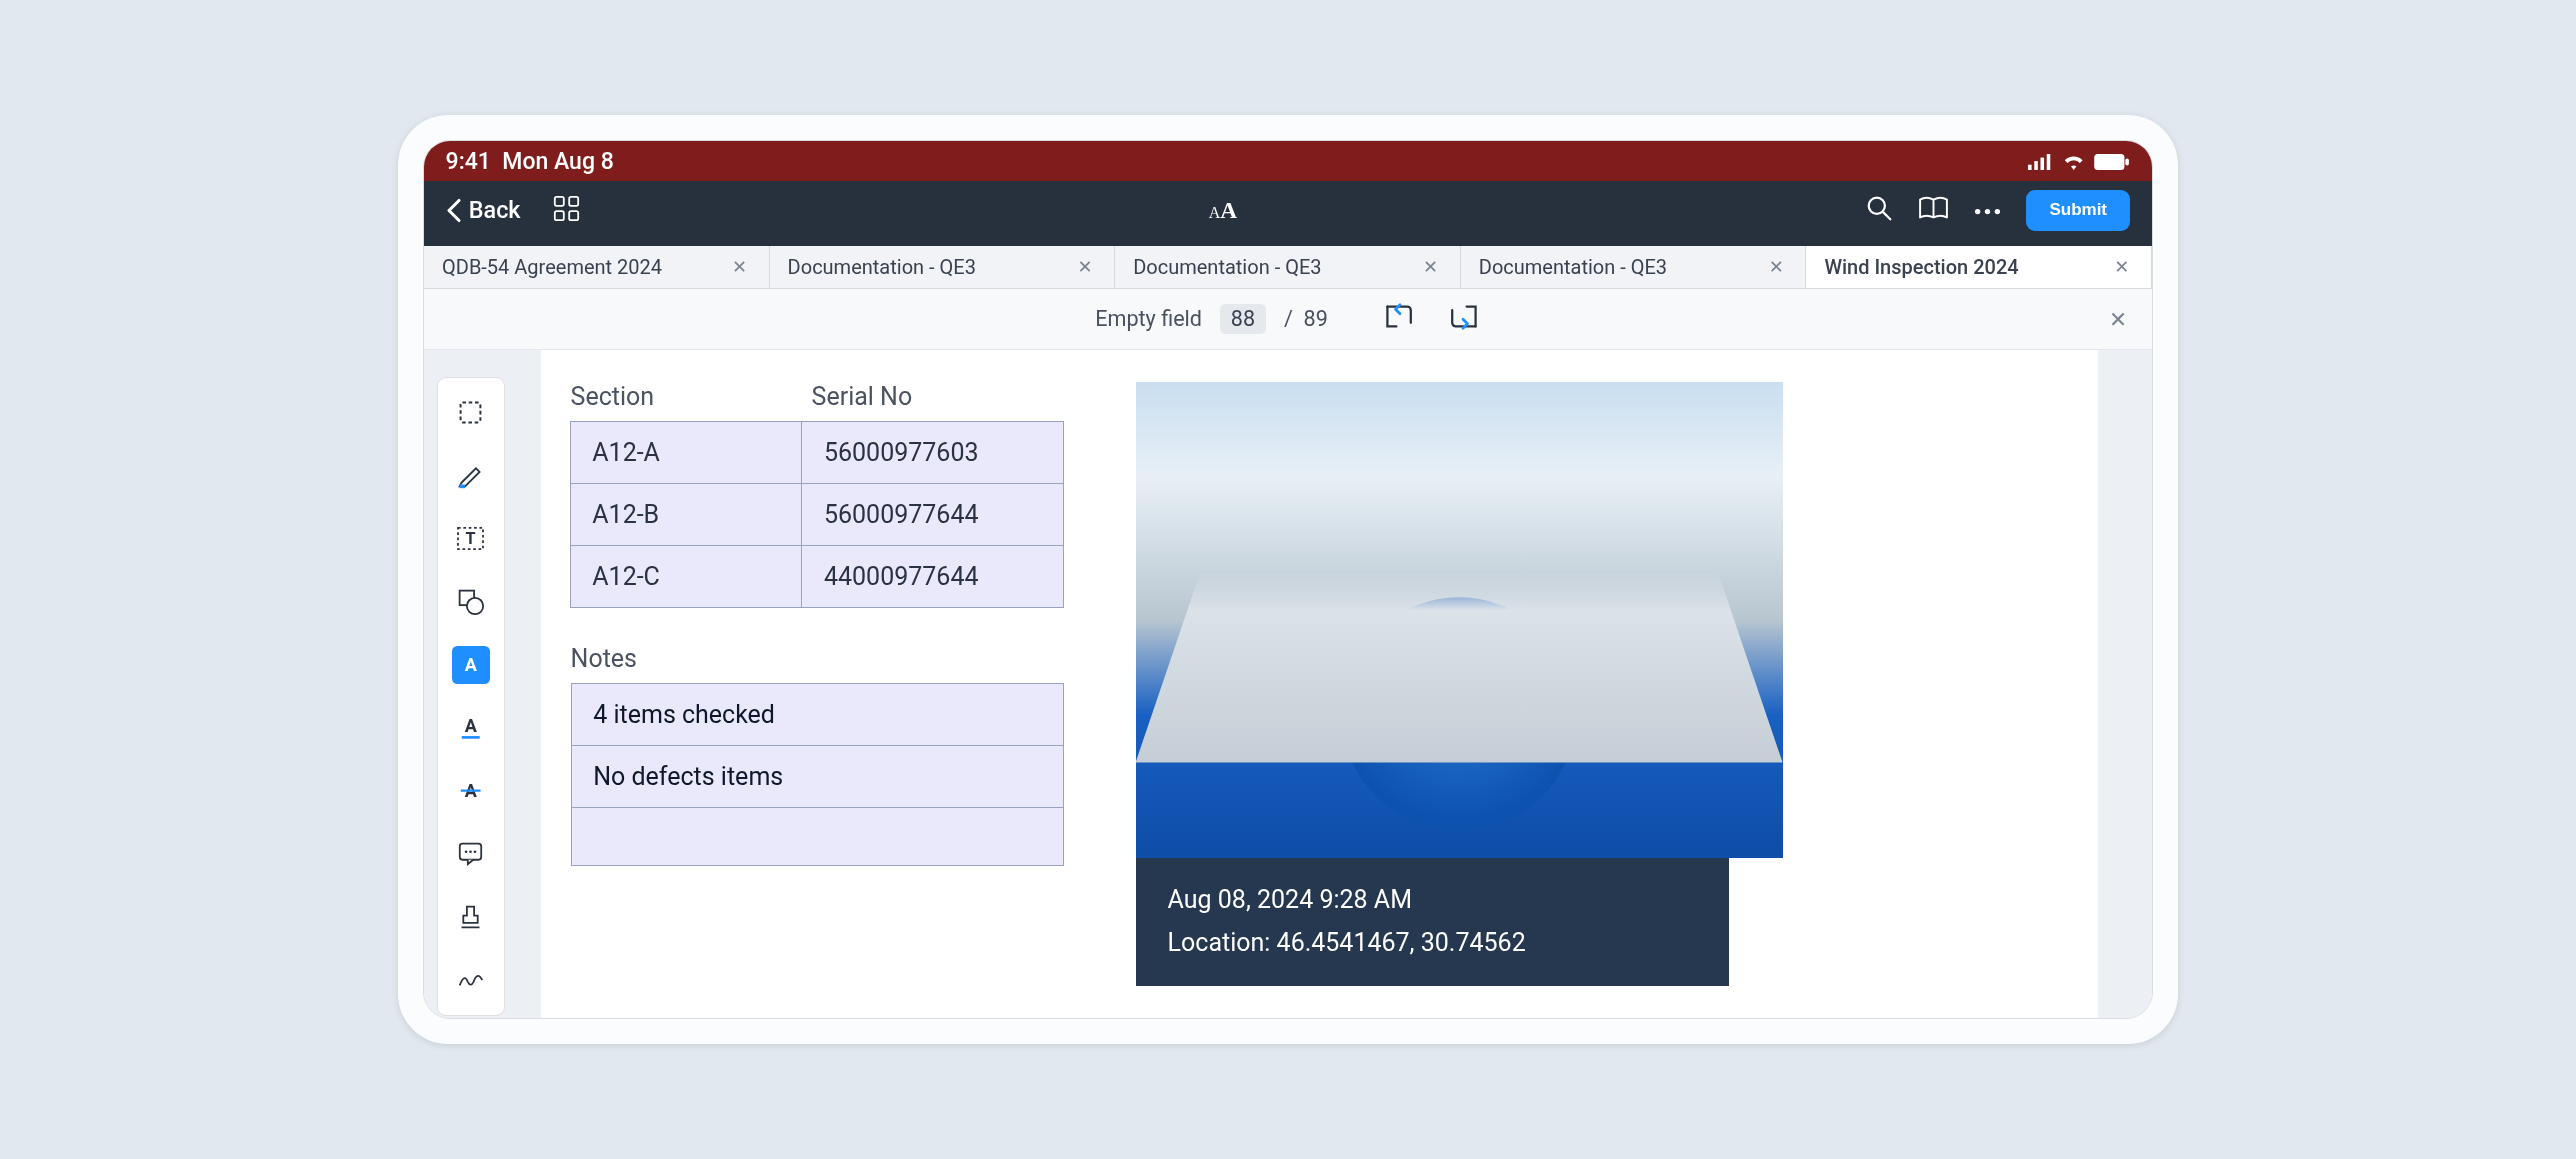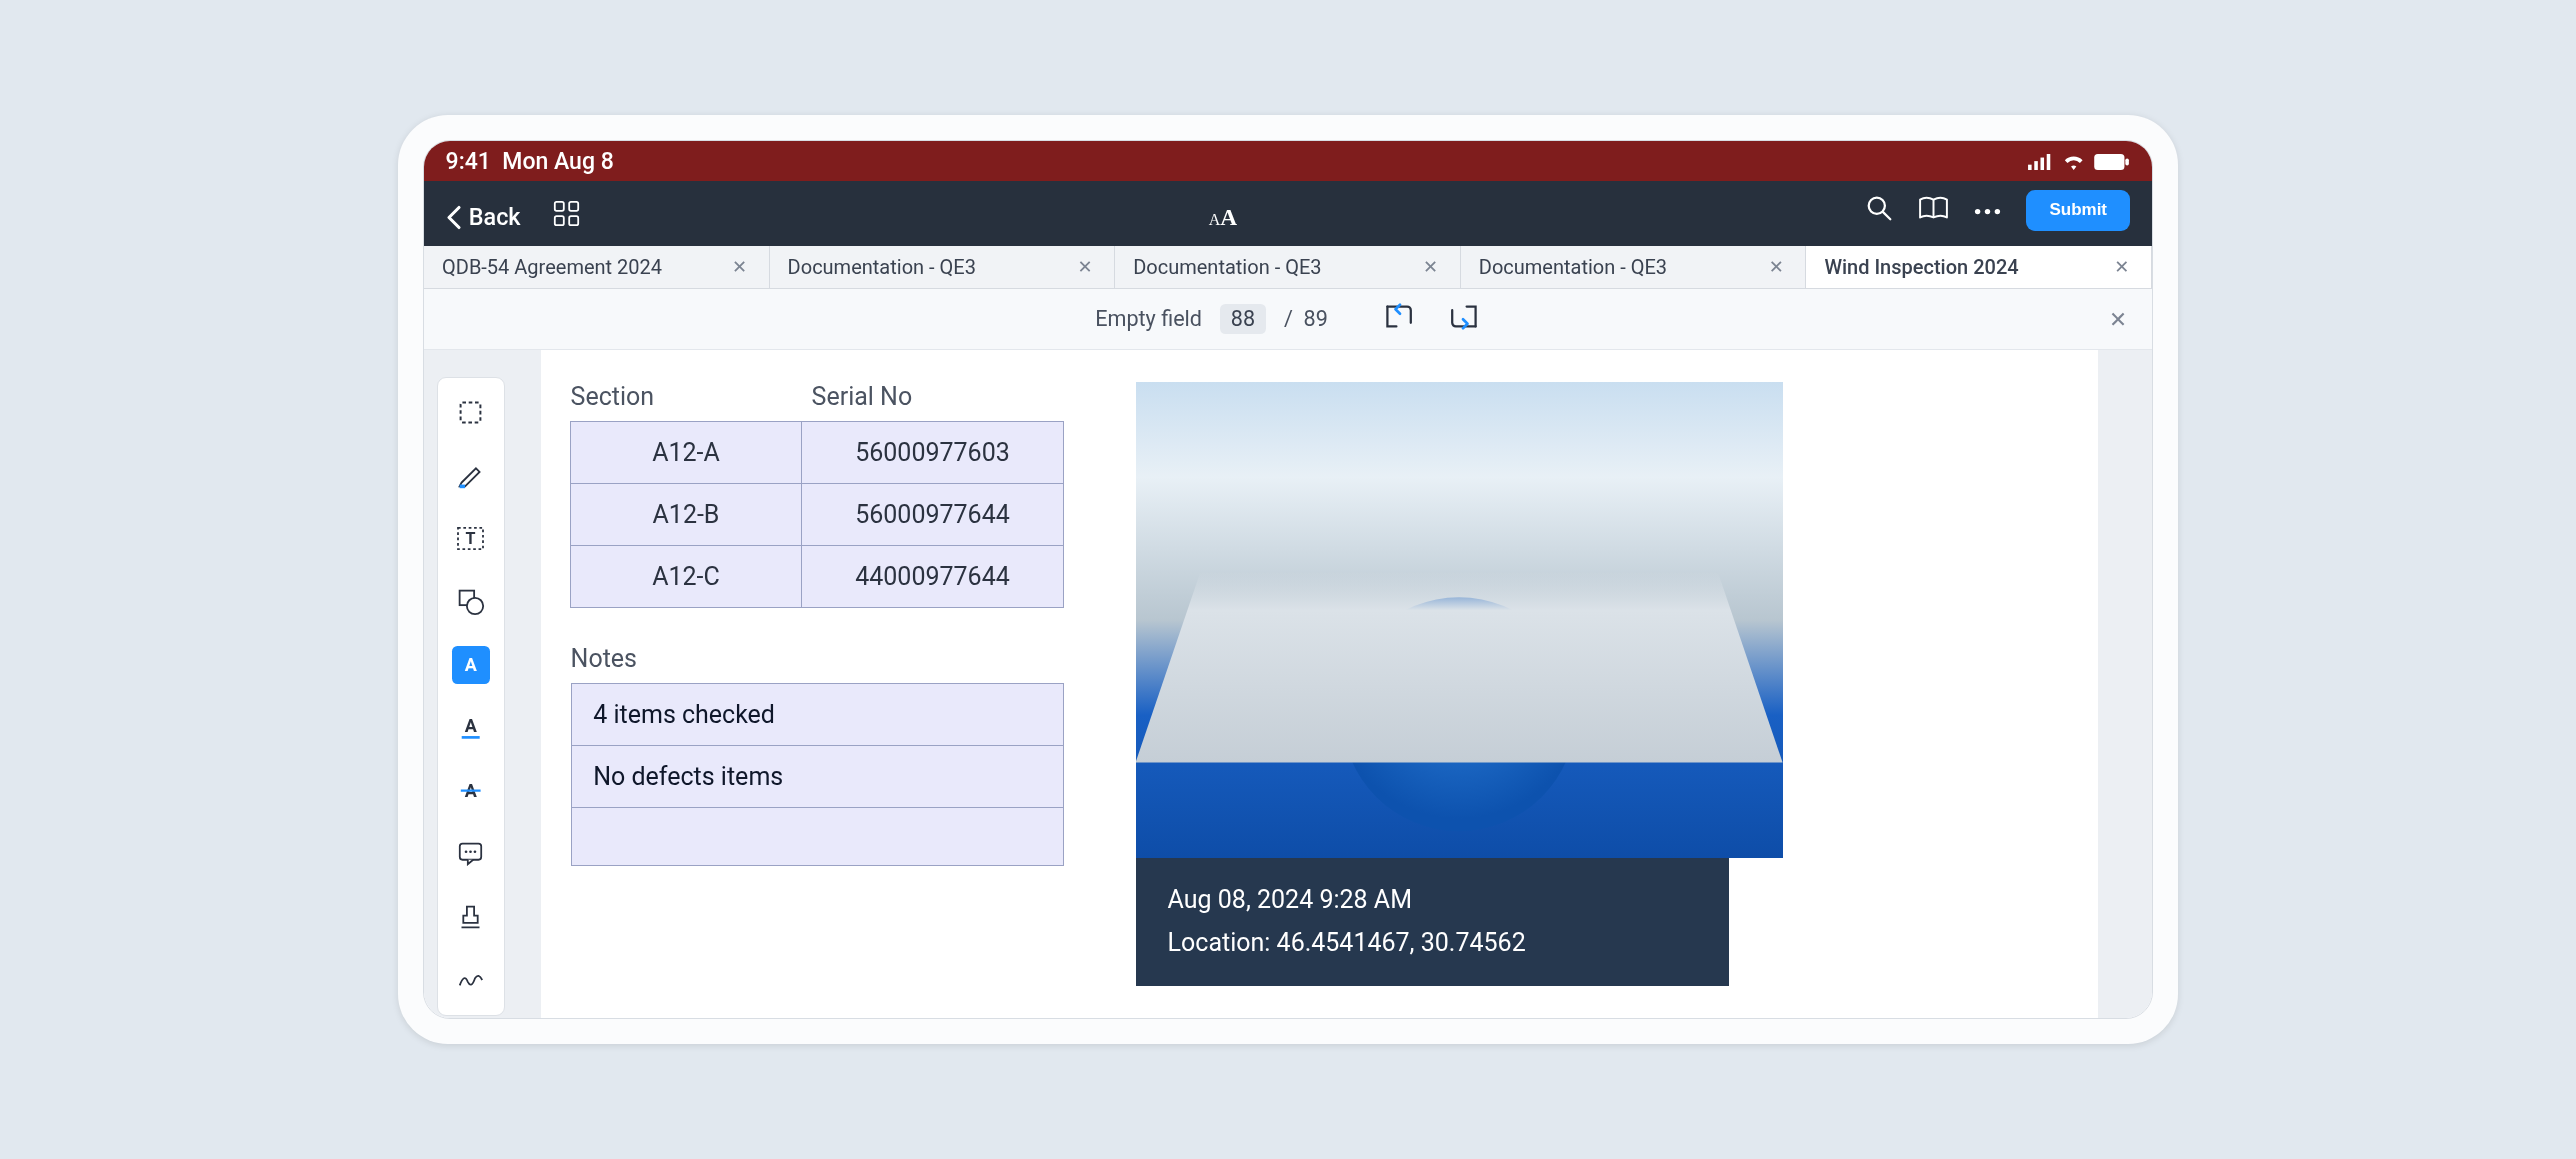--- a/index.html
+++ b/index.html
@@ -37,21 +37,21 @@
   gap: 27px;
 }
 .status-left { font-weight: 500; }
 .status-right { display: flex; gap: 9px; align-items: center; }
 .signal-icon, .wifi-icon, .battery-icon { display: inline-flex; }
 
 .topnav {
   background: #27303d;
   color: #fff;
   display: flex;
-  align-items: flex-end;
+  align-items: center;
   padding: 9px 21.6px 14.4px;
   gap: 18px;
 }
 .back-btn {
   display: flex; align-items: center; gap: 7.2px;
   font-size: 23.4px; font-weight: 500; cursor: pointer;
 }
 .back-btn svg { width: 16px; height: 25px; }
 .grid-icon { margin-left: 14.4px; cursor: pointer; }
 .spacer { flex: 1; }
@@ -109,21 +109,21 @@
 .toolbar > div.active { background: #1f8fff; }
 .page {
   flex: 1; background: #fff; margin: 0 54px 0 36px;
   padding: 32px 30px;
 }
 .table-headers { display: flex; gap: 0; margin-bottom: 10.8px; }
 .th { font-size: 25px; color: #4b5361; }
 .th-section { width: 241px; }
 .th-serial { width: 252px; }
 .data-table { display: flex; flex-direction: column; width: 493px; }
-.data-row { display: flex; text-align: center; }
+.data-row { display: flex; }
 .cell {
   border: 0.9px solid #9aa2c4; background: #e9e9fb;
   padding: 16px 21.6px; font-size: 25px; color: #2b3240;
   margin: -0.9px 0 0 -0.9px;
 }
 .cell-section { width: 241px; }
 .cell-serial { width: 272px; }
 .notes-header { font-size: 25px; color: #4b5361; margin: 36px 0 10.8px; }
 .notes-box { width: 493px; }
 .note-row {

